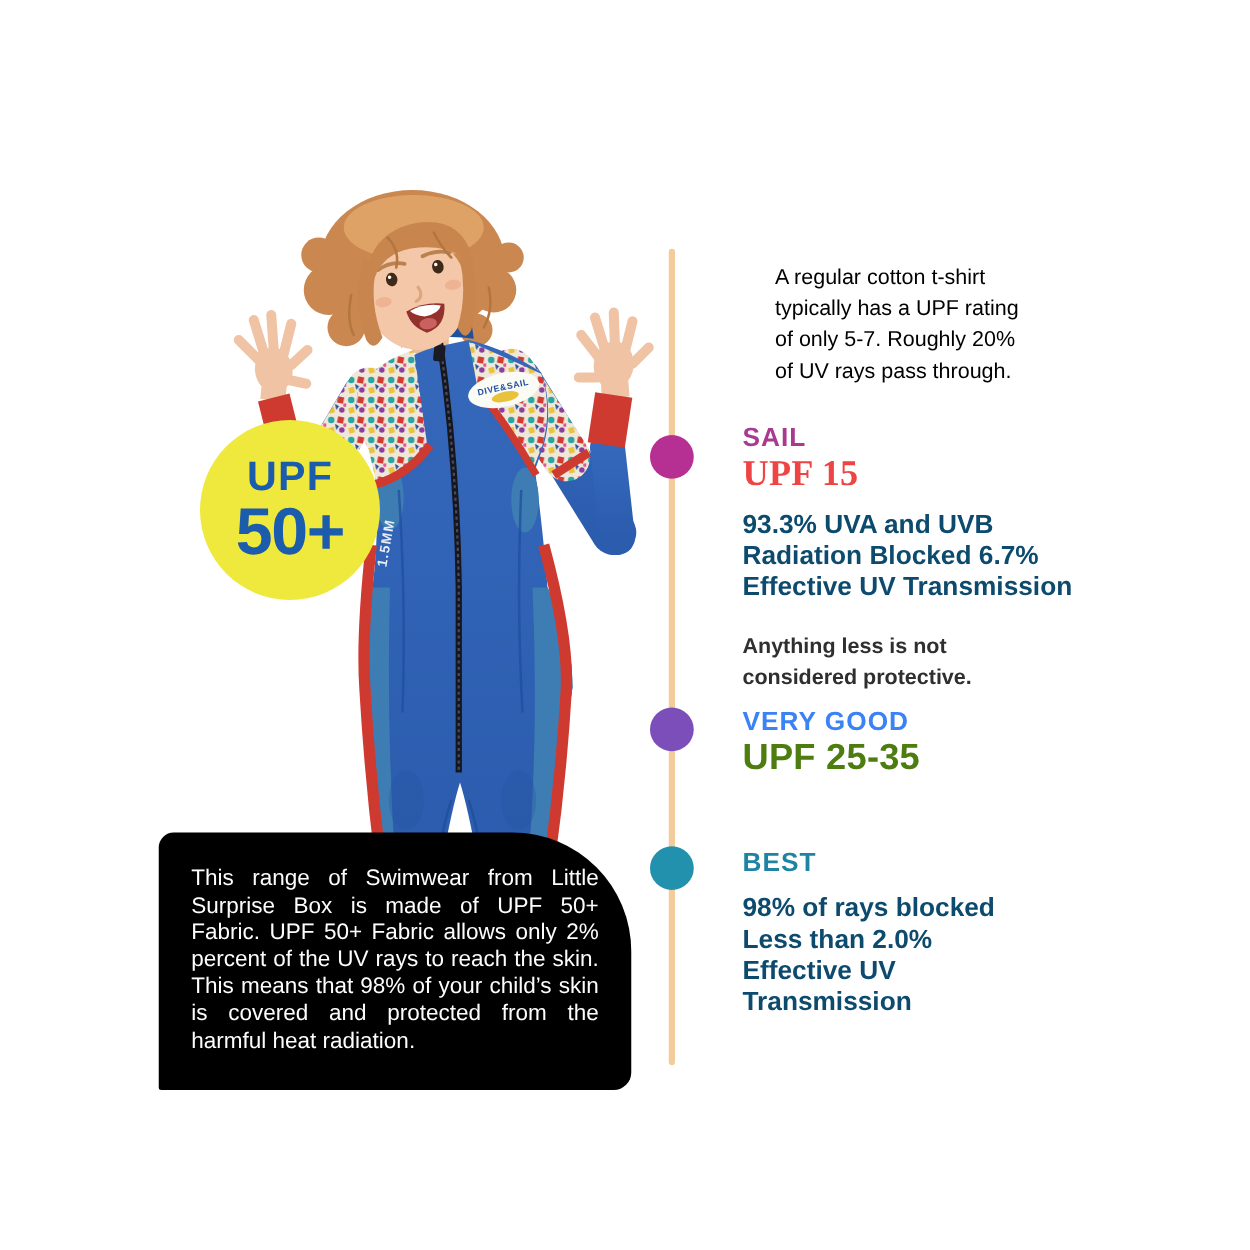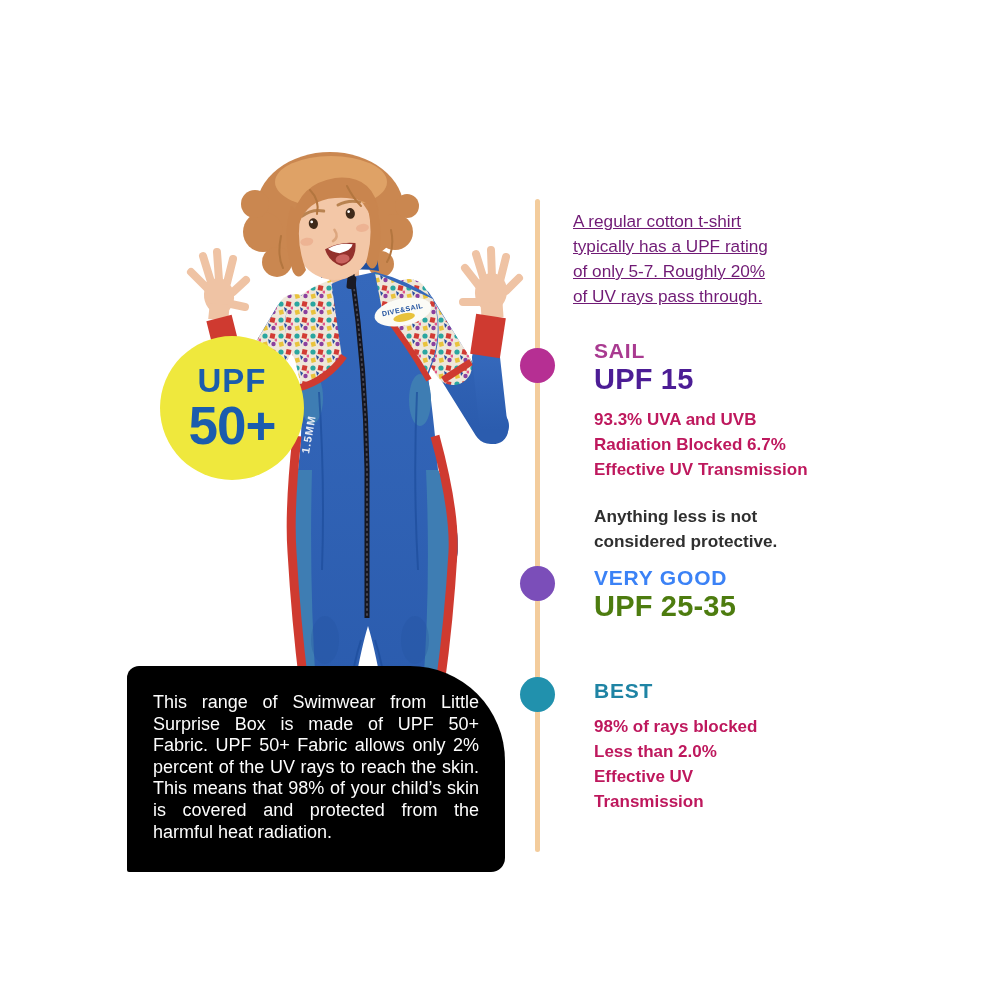--- a/index.html
+++ b/index.html
@@ -31,28 +31,28 @@
     font-weight:500;
   }
 
   
   .tl-line{position:absolute;left:535px;top:199px;width:5px;height:653px;border-radius:3px;z-index:4;}
   .tl-dot{position:absolute;width:35px;height:35px;border-radius:50%;left:520px;z-index:5;}
   .dot-0{top:348px;} .dot-1{top:566px;} .dot-2{top:677px;}
 
   
   .intro{
-    position:absolute;left:573px;top:209px;width:310px;
-    font-size:17.2px;line-height:25px;color:#701a75;font-weight:500;text-decoration:underline;
+    position:absolute;left:620px;top:209px;width:310px;
+    font-size:17.2px;line-height:25px;color:#000000;font-weight:500;
   }
   .tier{position:absolute;left:594px;width:320px;}
   .tier-0{top:340px;} .tier-1{top:567px;} .tier-2{top:680px;}
   .tier-label{font-size:21px;font-weight:600;letter-spacing:0.8px;line-height:1;}
   .tier-value{font-size:29px;font-weight:800;line-height:1;margin-top:4px;letter-spacing:0.2px;}
-  .tier-detail{margin-top:13px;font-size:17px;line-height:25px;font-weight:700;color:#be185d;}
+  .tier-detail{margin-top:13px;font-size:21px;line-height:25px;font-weight:700;color:#0c4a6e;}
   .tier-note{margin-top:22px;font-size:17.2px;line-height:25px;font-weight:700;color:#2f2f2f;}
   .tier-detail:empty,.tier-note:empty{display:none;}
 </style>
 </head>
 <body>
 
 <div class="canvas">
 
   <svg class="child-art" viewBox="0 0 445 560" aria-hidden="true">
     <defs>
@@ -192,21 +192,21 @@
   <div class="tl-dot dot-1" style="background-color: rgb(123, 78, 185);"></div>
   <div class="tl-dot dot-2" style="background-color: rgb(33, 145, 173);"></div>
 
   <div class="intro pre">A regular cotton t-shirt
 typically has a UPF rating
 of only 5-7. Roughly 20%
 of UV rays pass through.</div>
 
   <div class="tier tier-0">
     <div class="tier-label" style="color: rgb(169, 58, 144);">SAIL</div>
-    <div class="tier-value" style="color: #4c1d95;">UPF 15</div>
+    <div class="tier-value" style="color: #ef4444; font-family: Liberation Serif, serif;">UPF 15</div>
     <div class="tier-detail pre">93.3% UVA and UVB
 Radiation Blocked 6.7%
 Effective UV Transmission</div>
     <div class="tier-note pre">Anything less is not
 considered protective.</div>
   </div>
 
   <div class="tier tier-1">
     <div class="tier-label" style="color: #3b82f6;">VERY GOOD</div>
     <div class="tier-value" style="color: #4d7c0f;">UPF 25-35</div>

